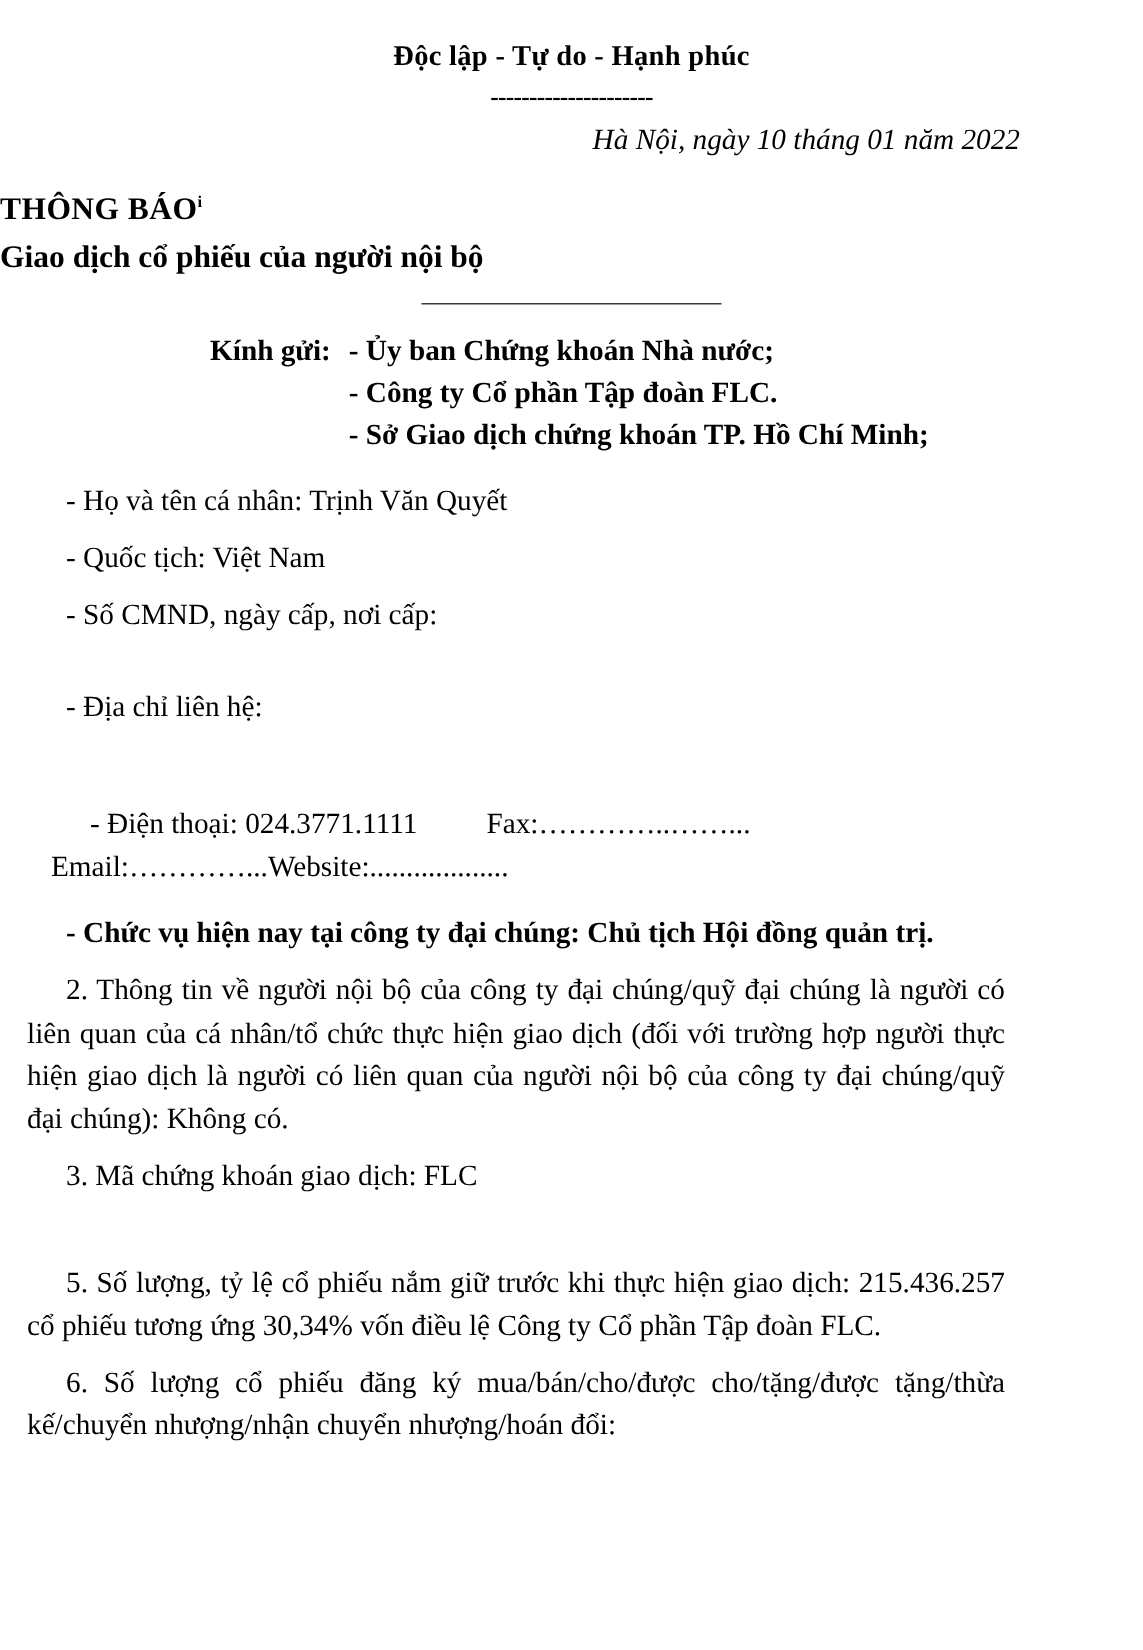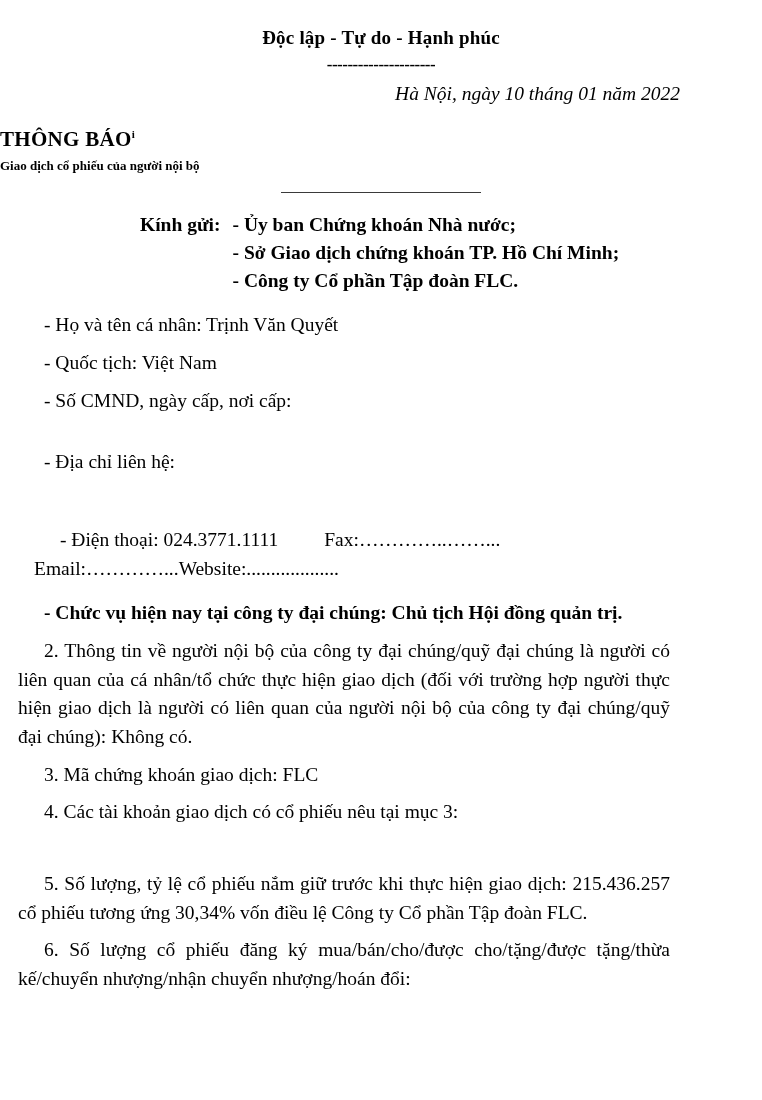--- a/index.html
+++ b/index.html
@@ -73,21 +73,21 @@
     letter-spacing: 0.3px;
     line-height: 1.2;
   }
   .doc-title sup.footnote-mark {
     font-size: 11px;
     font-weight: bold;
     vertical-align: super;
     font-style: normal;
   }
   .doc-subtitle {
-    font-size: 13px;
+    font-size: 21px;
     font-weight: bold;
     margin-top: 6px;
     line-height: 1.25;
   }
   .title-rule {
     width: 200px;
     height: 0;
     border-top: 1.6px solid #3a3a3a;
     margin: 18px auto 0 auto;
   }
@@ -164,22 +164,22 @@
     <div class="doc-title"><span>THÔNG BÁO</span><sup class="footnote-mark">i</sup></div>
     <div class="doc-subtitle">Giao dịch cổ phiếu của người nội bộ</div>
     <div class="title-rule"></div>
   </div>
 
   <div class="recipients">
     <div class="recipients-row">
       <div class="recipients-label">Kính gửi:</div>
       <div class="recipients-list">
         <div class="recipient-item">- Ủy ban Chứng khoán Nhà nước;</div>
+        <div class="recipient-item">- Công ty Cổ phần Tập đoàn FLC.</div>
         <div class="recipient-item">- Sở Giao dịch chứng khoán TP. Hồ Chí Minh;</div>
-        <div class="recipient-item">- Công ty Cổ phần Tập đoàn FLC.</div>
       </div>
     </div>
   </div>
 
   <div class="body-block">
 
 
     <p class="para tight">- Họ và tên cá nhân: Trịnh Văn Quyết</p>
 
     <p class="para tight">- Quốc tịch: Việt Nam</p>
@@ -193,21 +193,20 @@
     <div class="spacer-sm"></div>
 
     <p class="contact-line"><span>- Điện thoại: 024.3771.1111</span><span class="gap-fax"></span><span>Fax:…………..……...</span><span class="gap-email"></span><span>Email:…………...</span><span>Website:...................</span></p>
 
     <p class="para no-indent tight" style="text-indent:26px;font-weight:bold;">- Chức vụ hiện nay tại công ty đại chúng: Chủ tịch Hội đồng quản trị.</p>
 
     <p class="para justify tight">2. Thông tin về người nội bộ của công ty đại chúng/quỹ đại chúng là người có liên quan của cá nhân/tổ chức thực hiện giao dịch (đối với trường hợp người thực hiện giao dịch là người có liên quan của người nội bộ của công ty đại chúng/quỹ đại chúng): Không có.</p>
 
     <p class="para tight">3. Mã chứng khoán giao dịch: FLC</p>
 
-    <p class="para tight">4. Các tài khoản giao dịch có cổ phiếu nêu tại mục 3:</p>
 
     <div class="spacer-md"></div>
 
     <p class="para justify tight">5. Số lượng, tỷ lệ cổ phiếu nắm giữ trước khi thực hiện giao dịch: 215.436.257 cổ phiếu tương ứng 30,34% vốn điều lệ Công ty Cổ phần Tập đoàn FLC.</p>
 
     <p class="para justify tight">6. Số lượng cổ phiếu đăng ký mua/bán/cho/được cho/tặng/được tặng/thừa kế/chuyển nhượng/nhận chuyển nhượng/hoán đổi:</p>
 
   </div>
 </div>
 

